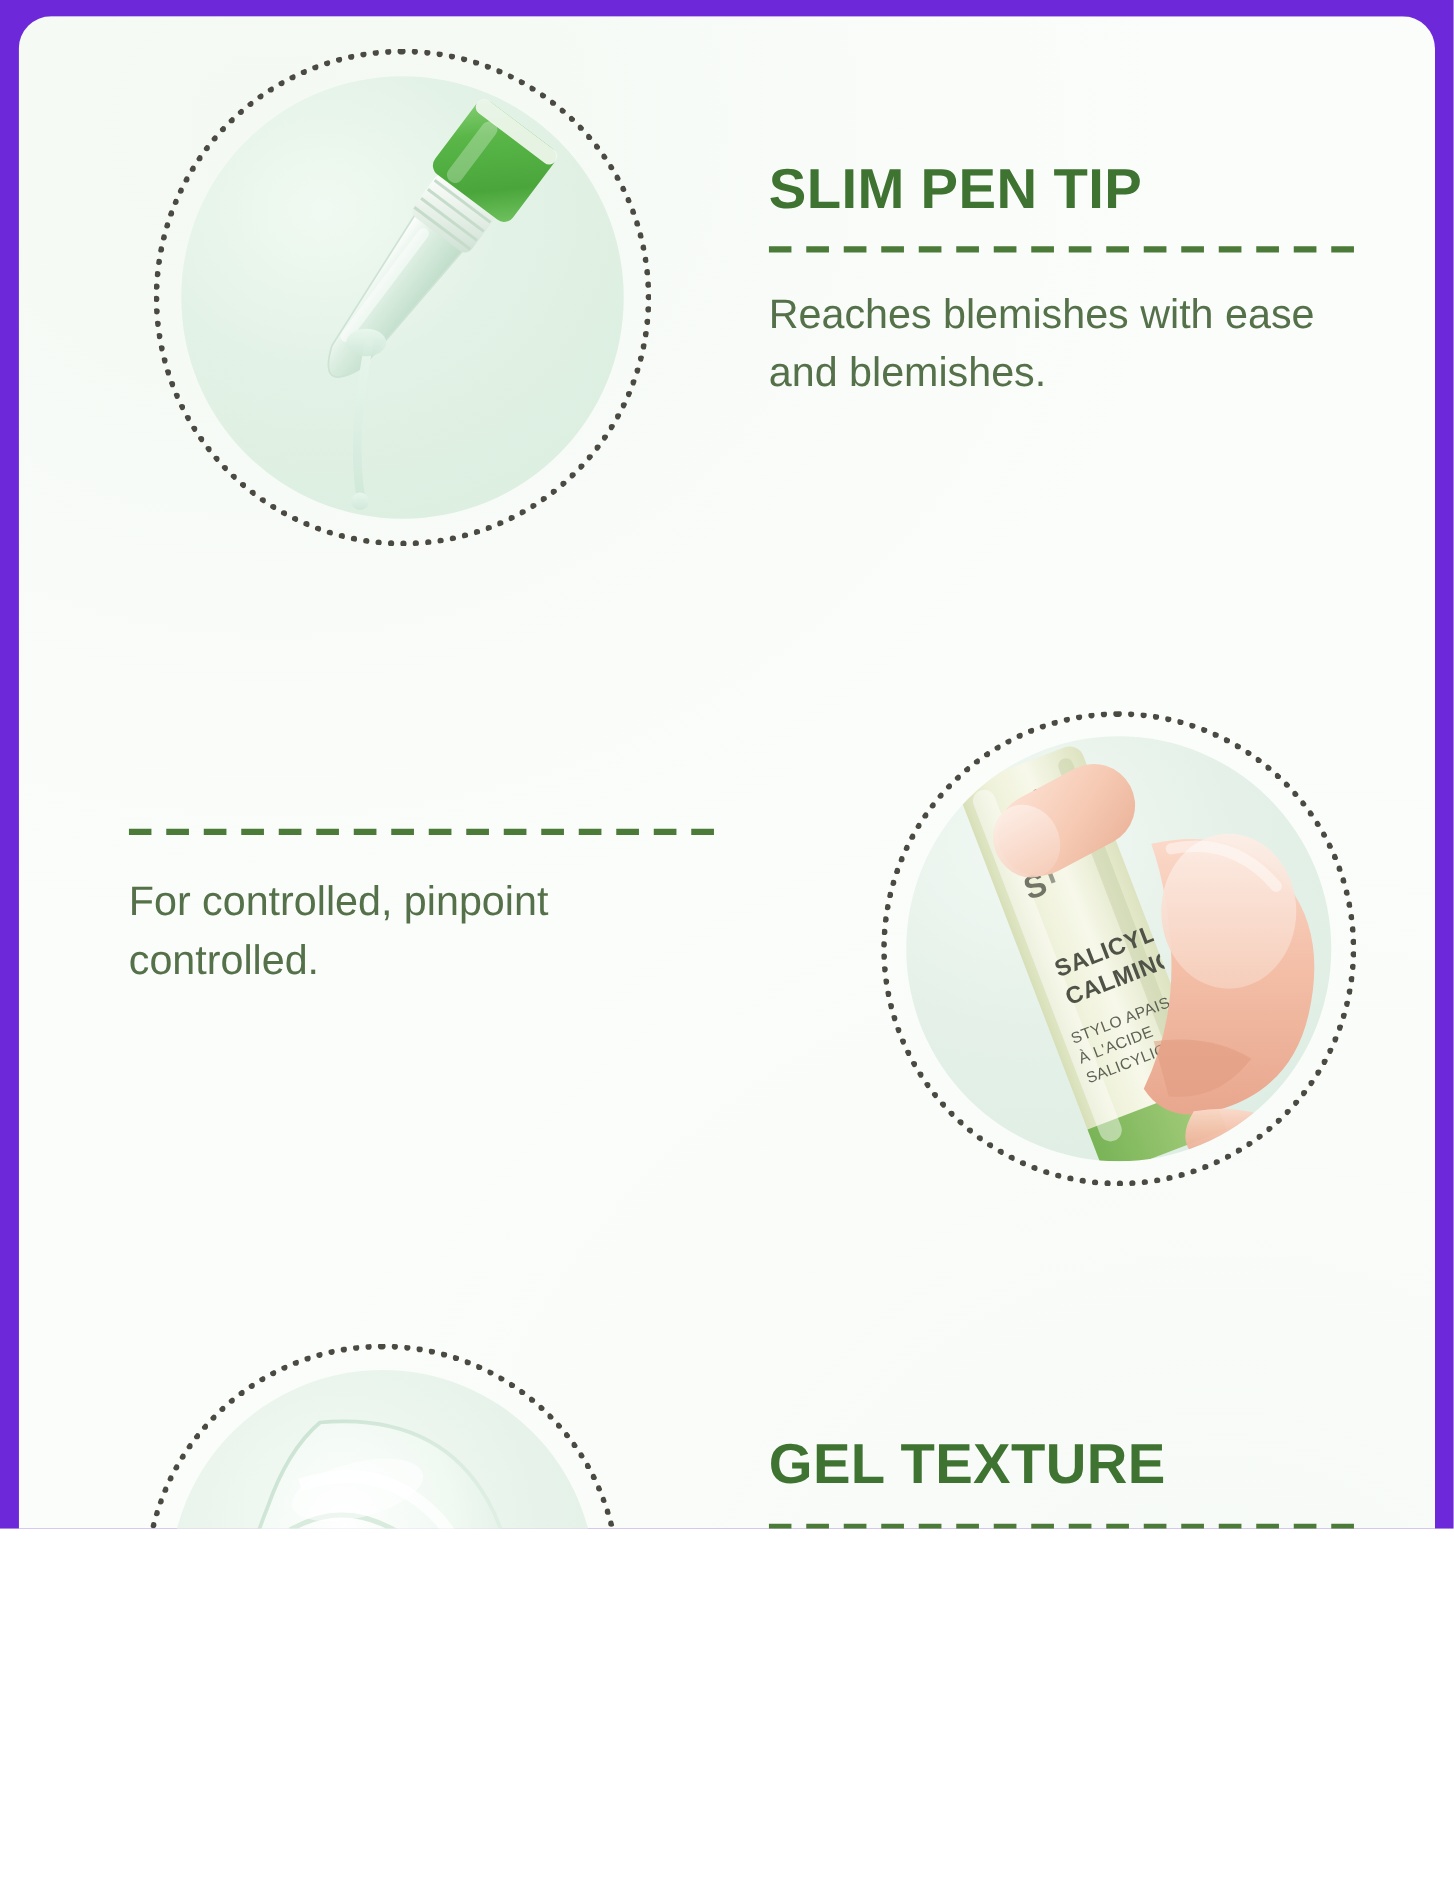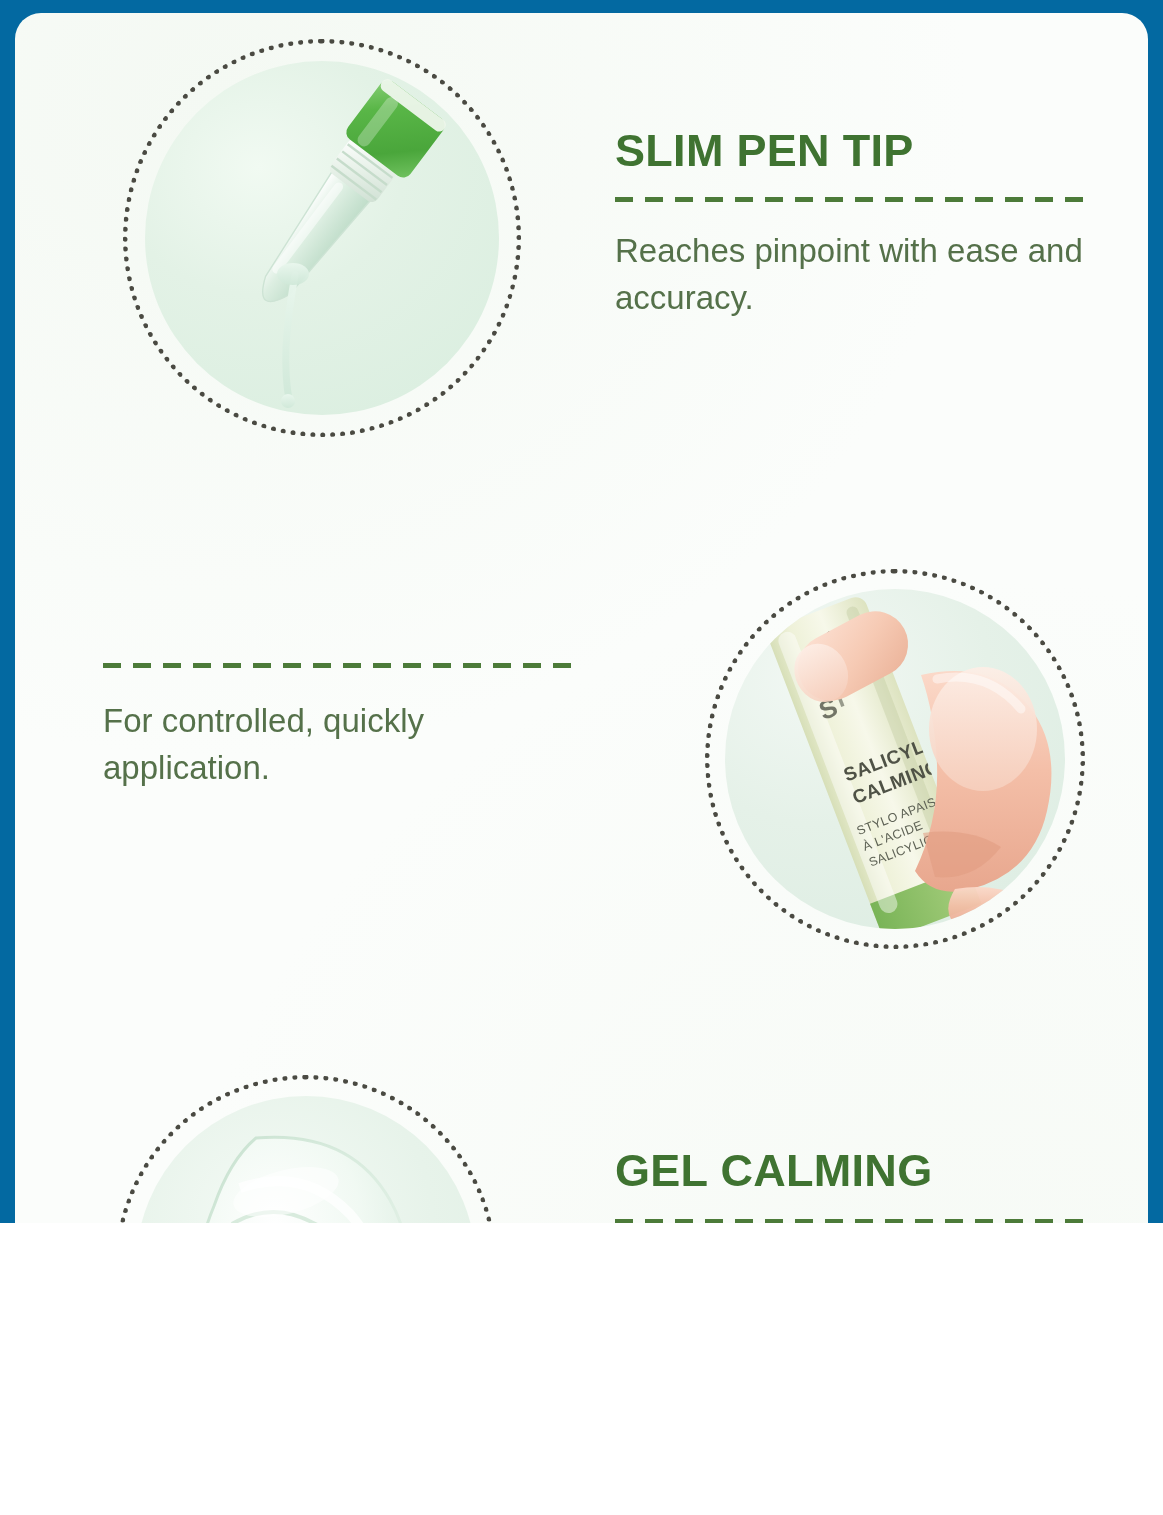--- a/index.html
+++ b/index.html
@@ -10,21 +10,21 @@
   }
   body {
     font-family: "Liberation Sans", "DejaVu Sans", sans-serif;
   }
 
   .page {
     position: relative;
     width: 1163px;
     height: 1223px;
     overflow: hidden;
-    background: #0369a1;
+    background: #6d28d9;
   }
 
   
   .card {
     position: absolute;
     left: 15px;
     top: 13px;
     right: 15px;
     bottom: 13px;
     width: 1133px;
@@ -168,26 +168,26 @@
           <ellipse cx="148" cy="213" rx="16" ry="11" fill="url(#dropGrad)"></ellipse>
           <circle cx="143" cy="340" r="7" fill="url(#dropGrad)"></circle>
         </svg>
       </div>
       <div class="ring"></div>
     </div>
 
     <div class="feature-text" id="feature-slim-pen-tip">
       <h2 class="feature-title">SLIM PEN TIP</h2>
       <div class="divider"></div>
-      <p class="feature-body">Reaches pinpoint with ease and accuracy.</p>
+      <p class="feature-body">Reaches blemishes with ease and blemishes.</p>
     </div>
 
     <div class="feature-text" id="feature-handy-pen">
       <div class="divider"></div>
-      <p class="feature-body">For controlled, quickly application.</p>
+      <p class="feature-body">For controlled, pinpoint controlled.</p>
     </div>
 
     <div class="medallion" id="medallion-hand">
       <div class="photo">
         <svg viewBox="0 0 340 340" preserveAspectRatio="xMidYMid slice" style="position:absolute;inset:0;width:100%;height:100%">
           <defs>
             <linearGradient id="tubeGrad" x1="0" y1="0" x2="1" y2="0">
               <stop offset="0%" stop-color="#d7dfb8"></stop>
               <stop offset="22%" stop-color="#eef1d8"></stop>
               <stop offset="55%" stop-color="#f7f8ea"></stop>
@@ -297,18 +297,18 @@
             <circle cx="170" cy="244" r="3"></circle>
           </g>
 
           <ellipse cx="150" cy="96" rx="54" ry="22" fill="#ffffff" opacity="0.55" transform="rotate(-14 150 96)"></ellipse>
         </svg>
       </div>
       <div class="ring"></div>
     </div>
 
     <div class="feature-text" id="feature-gel-texture">
-      <h2 class="feature-title">GEL CALMING</h2>
+      <h2 class="feature-title">GEL TEXTURE</h2>
       <div class="divider"></div>
     </div>
 
   </div>
 </div>
 
 </body></html>

